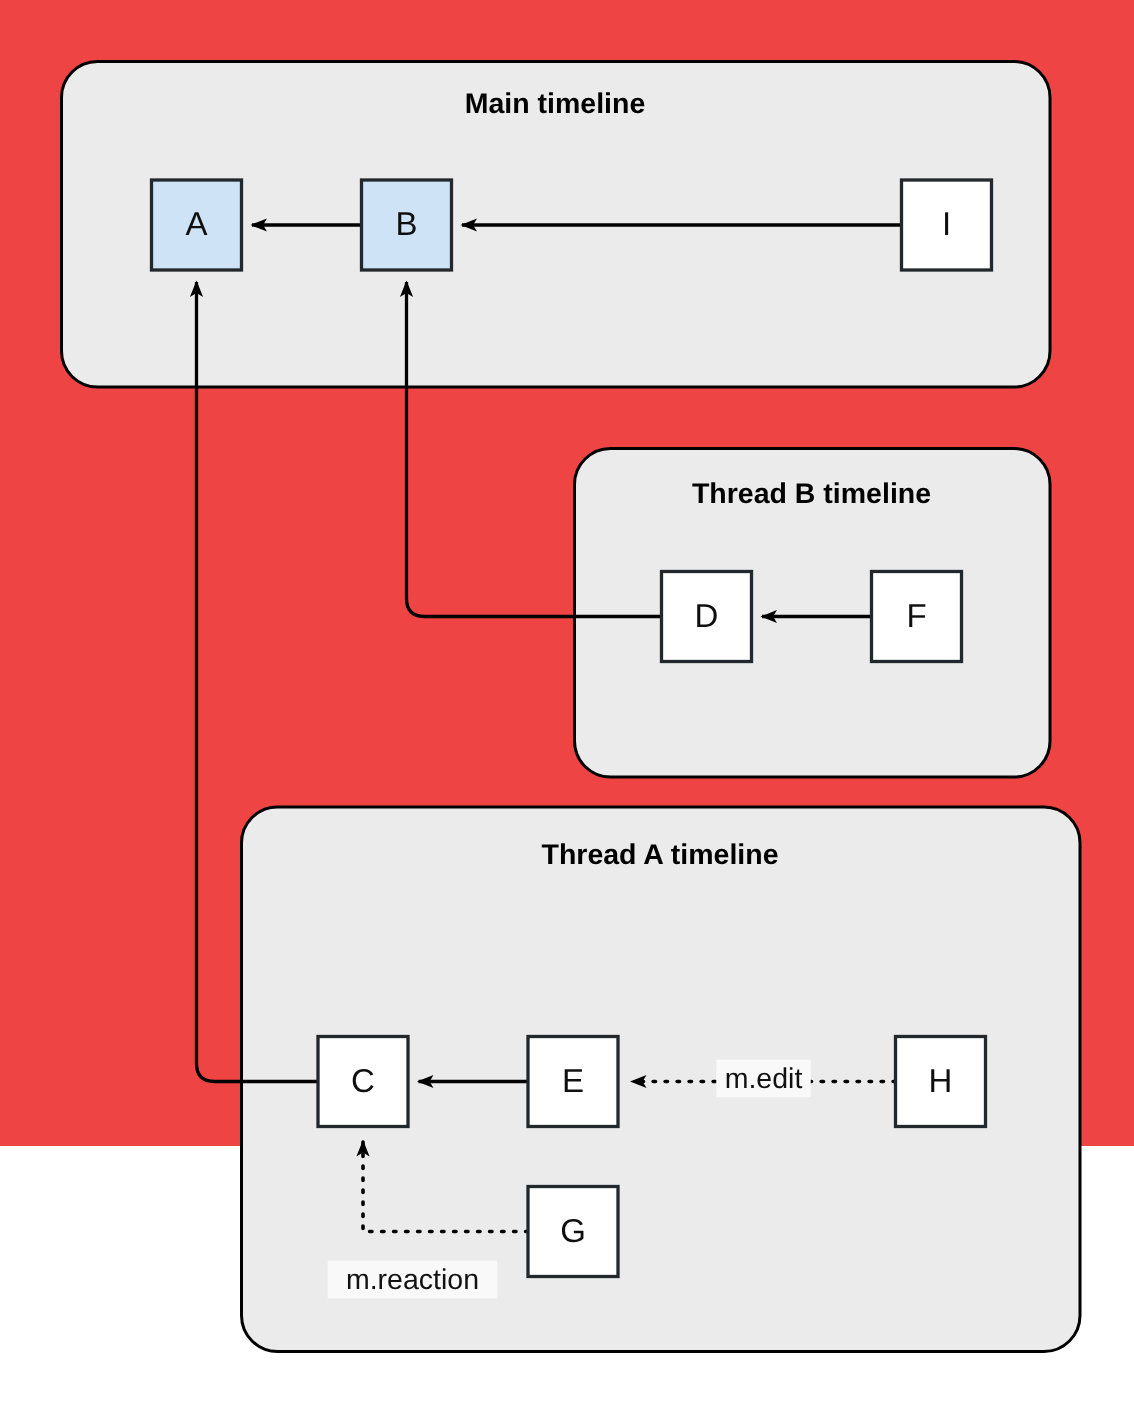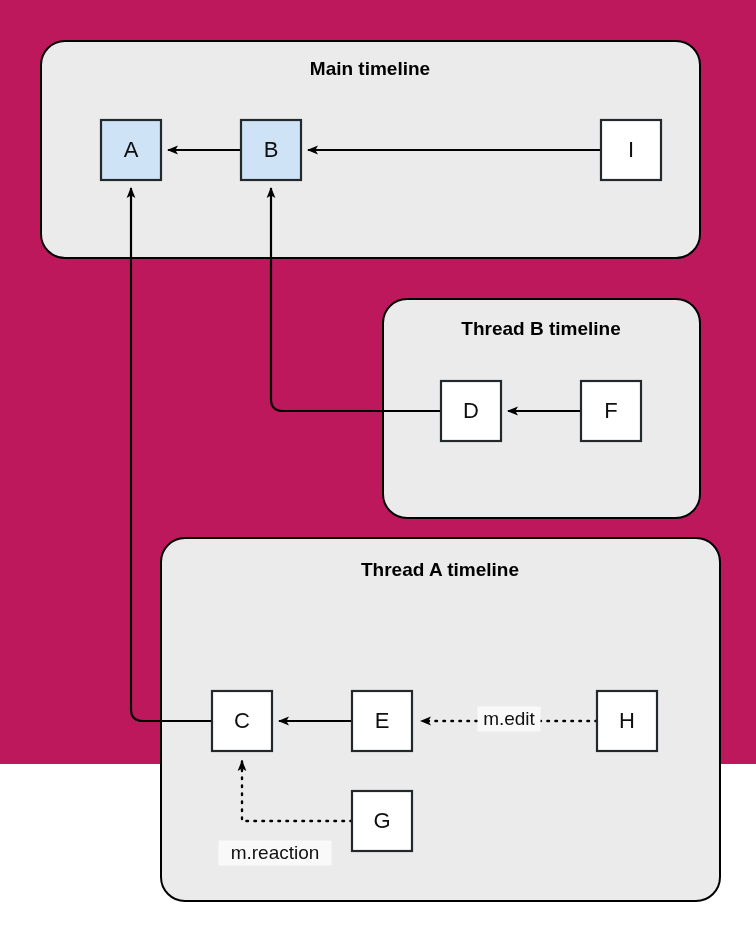--- a/index.html
+++ b/index.html
@@ -11,21 +11,21 @@
   body {
     width: 756px;
     height: 942px;
     font-family: "Liberation Sans", sans-serif;
     overflow: hidden;
   }
   #diagram-root {
     position: relative;
     width: 756px;
     height: 764px;
-    background: #be185d;
+    background: #ef4444;
   }
   svg#diagram {
     display: block;
     width: 756px;
     height: 942px;
   }
   .container-box {
     fill: #ebebeb;
     stroke: #000000;
     stroke-width: 2px;

